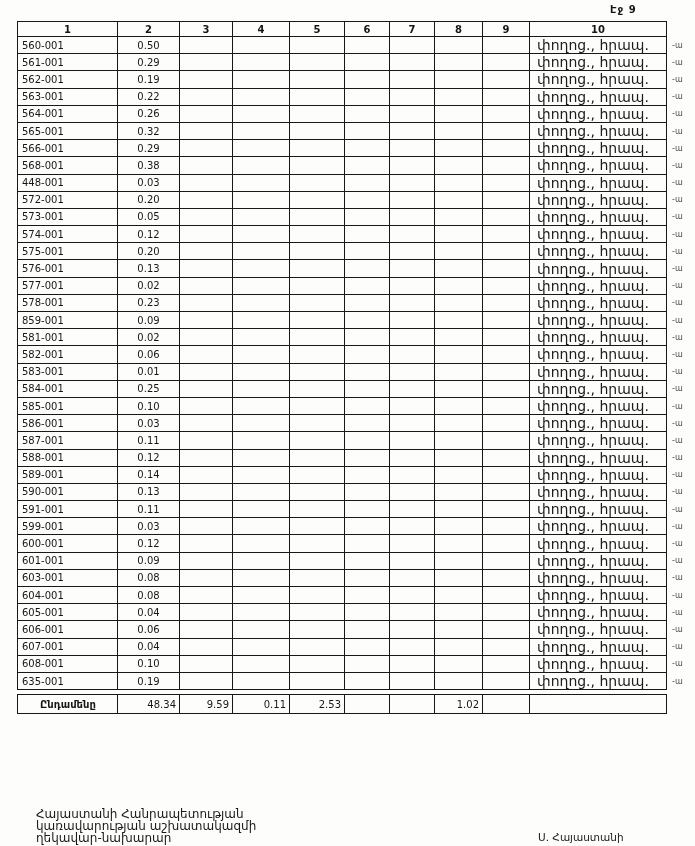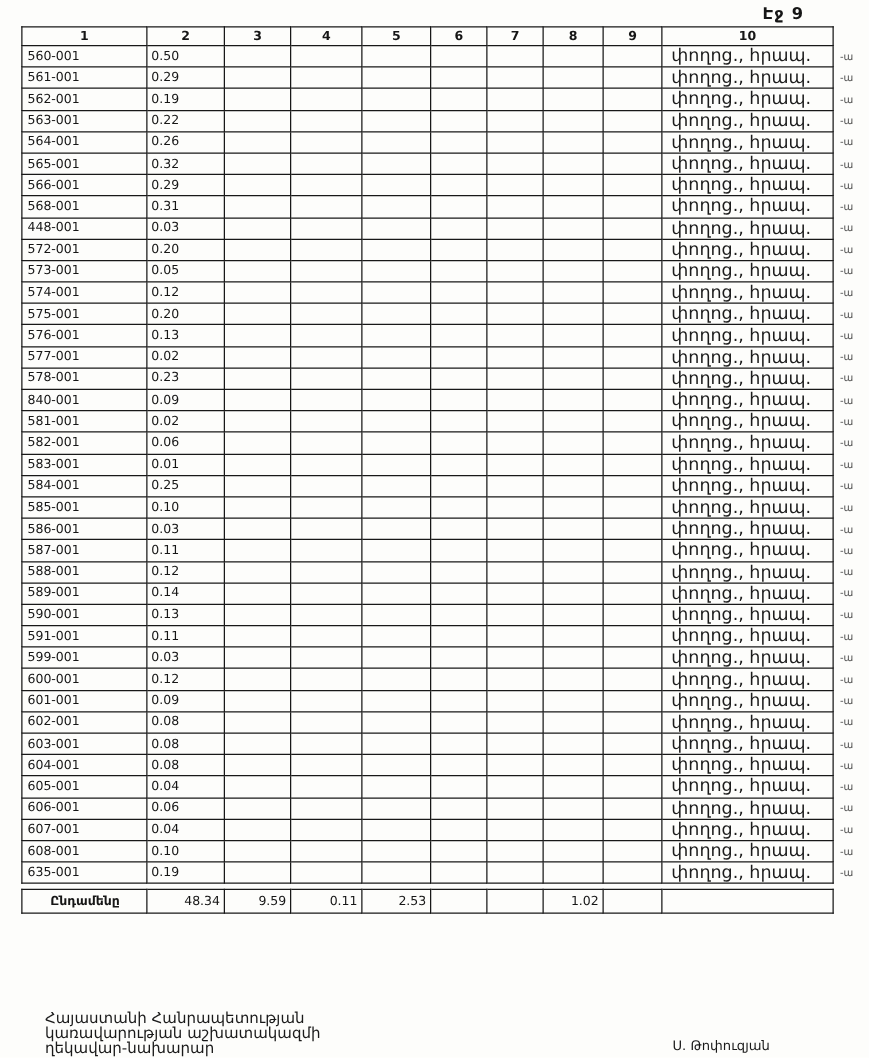--- a/index.html
+++ b/index.html
@@ -7,36 +7,36 @@
   body {
     width: 695px; height: 846px;
     position: relative;
     font-family: "DejaVu Sans", sans-serif;
     color: #161616;
     background: #fdfdfb;
     overflow: hidden;
   }
   .page-label {
     position: absolute; top: 4px; left: 610px;
-    font-size: 13px; font-weight: 700; letter-spacing: 1px;
+    font-size: 10px; font-weight: 700; letter-spacing: 1px;
   }
   .table-wrap { position: absolute; top: 21px; left: 17px; }
   table { border-collapse: collapse; table-layout: fixed; }
   .main th, .main td, .total td {
     border: 1px solid #181818;
     font-size: 10px;
     padding: 0 3px;
     overflow: hidden;
     white-space: nowrap;
     vertical-align: middle;
   }
   .main th { height: 15px; text-align: center; font-weight: 700; font-size: 10px; }
   .main td { height: 17.2px; }
   td.c1 { padding-left: 4px; text-align: left; }
-  td.c2 { text-align: left; }
+  td.c2 { text-align: center; }
   td.c10 { font-size: 14px; padding-left: 7px; color: #1c1c1c; }
   th.mark-cell, td.mark-cell {
     border: none !important;
     background: transparent;
     font-size: 8px;
     color: #4a4a4a;
     text-align: left;
     padding: 0 0 0 5px;
   }
   .total { margin-top: 4px; }
@@ -173,21 +173,21 @@
           <td class="c5"></td>
           <td class="c6"></td>
           <td class="c7"></td>
           <td class="c8"></td>
           <td class="c9"></td>
           <td class="c10">փողոց., հրապ.</td>
           <td class="mark-cell">-ա</td>
         </tr>
         <tr>
           <td class="c1">568-001</td>
-          <td class="c2">0.31</td>
+          <td class="c2">0.38</td>
           <td class="c3"></td>
           <td class="c4"></td>
           <td class="c5"></td>
           <td class="c6"></td>
           <td class="c7"></td>
           <td class="c8"></td>
           <td class="c9"></td>
           <td class="c10">փողոց., հրապ.</td>
           <td class="mark-cell">-ա</td>
         </tr>
@@ -289,21 +289,21 @@
           <td class="c4"></td>
           <td class="c5"></td>
           <td class="c6"></td>
           <td class="c7"></td>
           <td class="c8"></td>
           <td class="c9"></td>
           <td class="c10">փողոց., հրապ.</td>
           <td class="mark-cell">-ա</td>
         </tr>
         <tr>
-          <td class="c1">840-001</td>
+          <td class="c1">859-001</td>
           <td class="c2">0.09</td>
           <td class="c3"></td>
           <td class="c4"></td>
           <td class="c5"></td>
           <td class="c6"></td>
           <td class="c7"></td>
           <td class="c8"></td>
           <td class="c9"></td>
           <td class="c10">փողոց., հրապ.</td>
           <td class="mark-cell">-ա</td>
@@ -473,33 +473,20 @@
           <td class="c6"></td>
           <td class="c7"></td>
           <td class="c8"></td>
           <td class="c9"></td>
           <td class="c10">փողոց., հրապ.</td>
           <td class="mark-cell">-ա</td>
         </tr>
         <tr>
           <td class="c1">601-001</td>
           <td class="c2">0.09</td>
-          <td class="c3"></td>
-          <td class="c4"></td>
-          <td class="c5"></td>
-          <td class="c6"></td>
-          <td class="c7"></td>
-          <td class="c8"></td>
-          <td class="c9"></td>
-          <td class="c10">փողոց., հրապ.</td>
-          <td class="mark-cell">-ա</td>
-        </tr>
-        <tr>
-          <td class="c1">602-001</td>
-          <td class="c2">0.08</td>
           <td class="c3"></td>
           <td class="c4"></td>
           <td class="c5"></td>
           <td class="c6"></td>
           <td class="c7"></td>
           <td class="c8"></td>
           <td class="c9"></td>
           <td class="c10">փողոց., հրապ.</td>
           <td class="mark-cell">-ա</td>
         </tr>
@@ -628,13 +615,13 @@
     </tbody>
   </table>
 </div>
 
 <div class="footer">
   <div>Հայաստանի Հանրապետության</div>
   <div>կառավարության աշխատակազմի</div>
   <div>ղեկավար-նախարար</div>
 </div>
 
-<div class="signature">Ս. Թոփուզյան</div>
+<div class="signature">Ս. Հայաստանի</div>
 
 </body></html>

